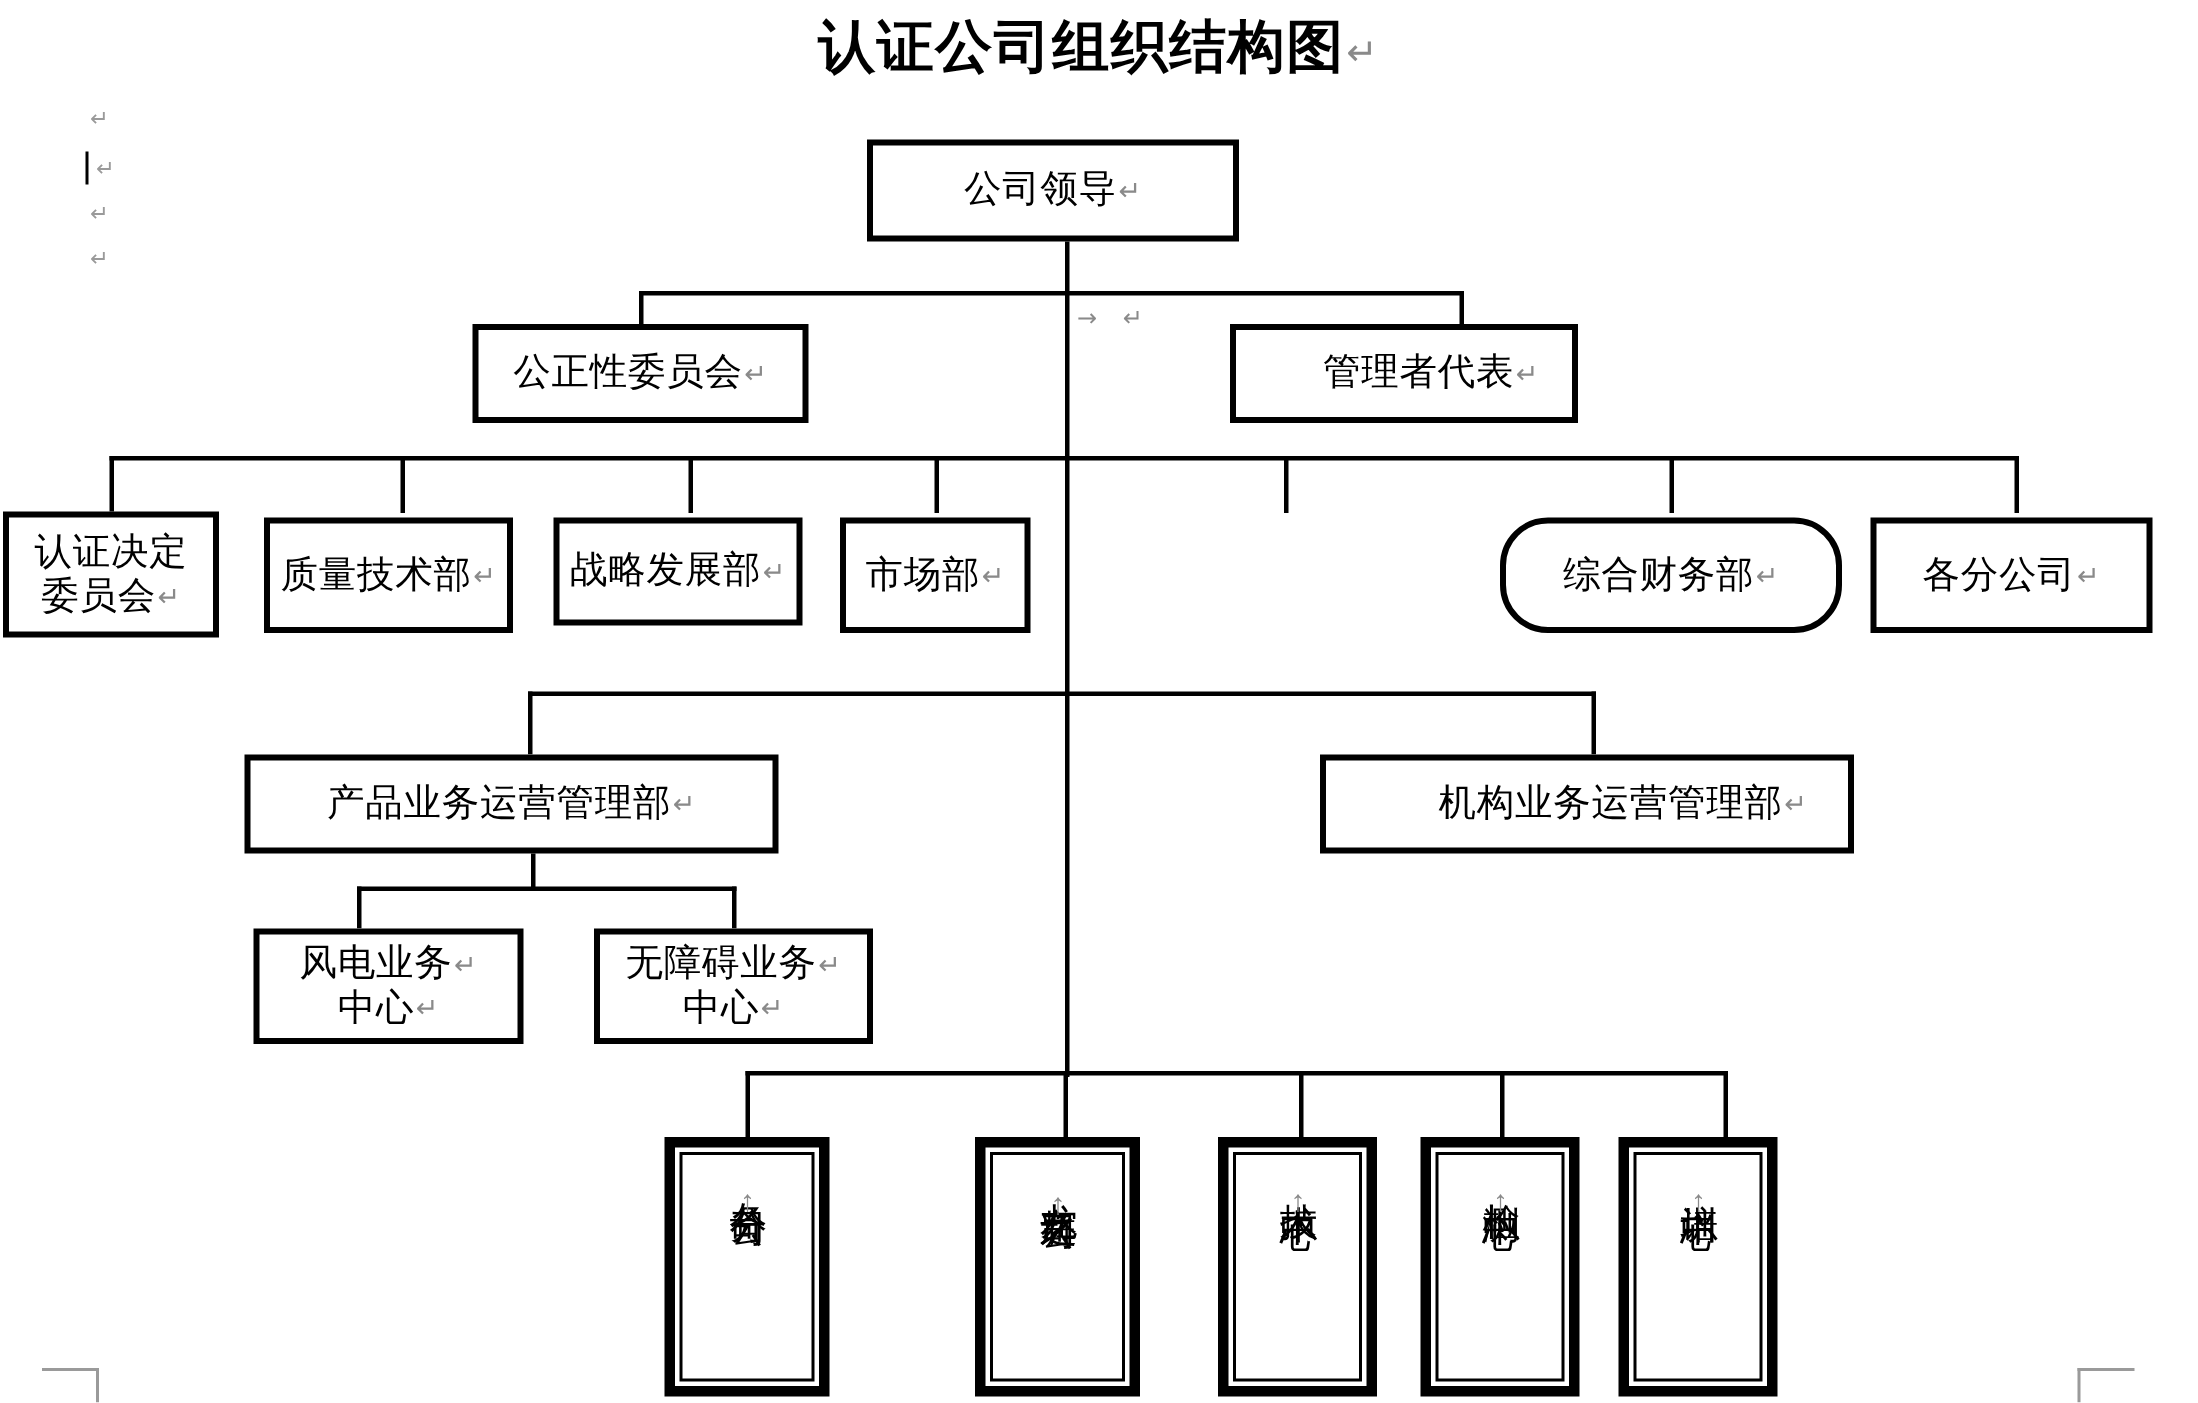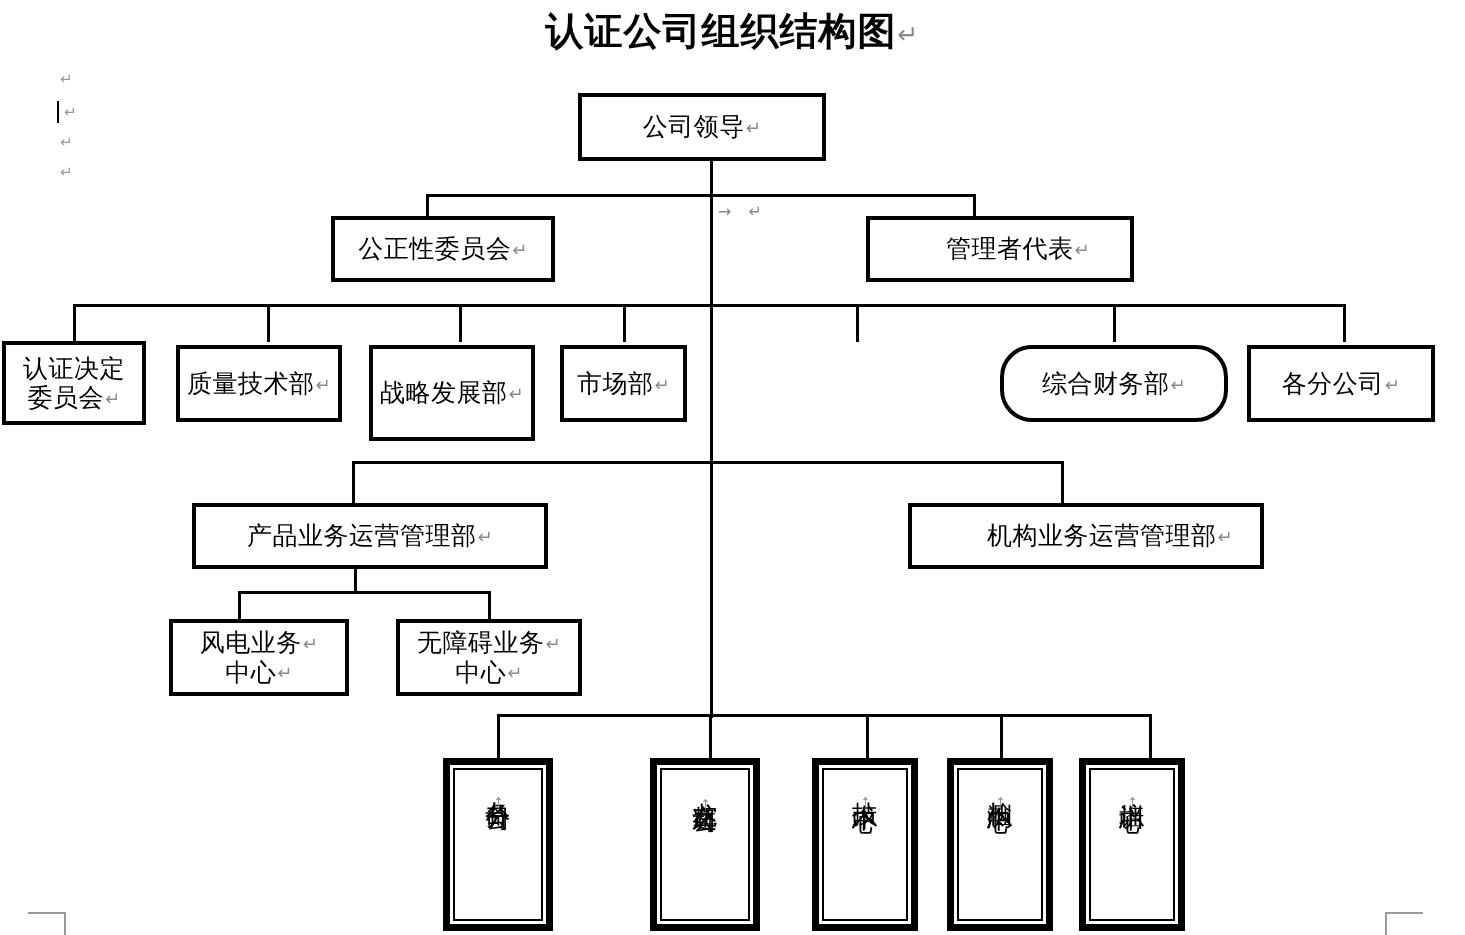--- a/index.html
+++ b/index.html
@@ -182,60 +182,60 @@
   <div class="ln v" style="left:866px; top:714px; height:46px;"></div>
   <div class="ln v" style="left:1000px; top:714px; height:46px;"></div>
   <div class="ln v" style="left:1149px; top:714px; height:46px;"></div>
 
   <div class="tab-mark" style="left:718px; top:202px;">→  ↵</div>
 
   <div class="box" style="left:578px; top:93px; width:248px; height:68px;">
     <div class="inner"><span>公司领导</span><span class="pilcrow">↵</span></div>
   </div>
 
-  <div class="box" style="left:315px; top:216px; width:224px; height:66px;margin-left:16px;">
+  <div class="box" style="left:315px; top:216px; width:224px; height:66px;">
     <div class="inner"><span>公正性委员会</span><span class="pilcrow">↵</span></div>
   </div>
-  <div class="box" style="left:866px; top:216px; width:268px; height:66px;padding-left:36px;">
+  <div class="box" style="left:820px; top:216px; width:232px; height:66px;padding-left:36px;">
     <div class="inner"><span>管理者代表</span><span class="pilcrow">↵</span></div>
   </div>
 
   <div class="box" style="left:2px; top:341px; width:144px; height:84px;">
     <div class="inner">
       <div>认证决定</div>
       <div><span>委员会</span><span class="pilcrow">↵</span></div>
     </div>
   </div>
 
   <div class="box" style="left:176px; top:345px; width:166px; height:77px;">
     <div class="inner"><span>质量技术部</span><span class="pilcrow">↵</span></div>
   </div>
 
-  <div class="box" style="left:369px; top:345px; width:166px; height:96px;">
+  <div class="box" style="left:369px; top:345px; width:166px; height:72px;">
     <div class="inner"><span>战略发展部</span><span class="pilcrow">↵</span></div>
   </div>
 
   <div class="box" style="left:560px; top:345px; width:127px; height:77px;">
     <div class="inner"><span>市场部</span><span class="pilcrow">↵</span></div>
   </div>
 
 
   <div class="box" style="left:1000px; top:345px; width:228px; height:77px;border-radius:32px;">
     <div class="inner"><span>综合财务部</span><span class="pilcrow">↵</span></div>
   </div>
 
   <div class="box" style="left:1247px; top:345px; width:188px; height:77px;">
     <div class="inner"><span>各分公司</span><span class="pilcrow">↵</span></div>
   </div>
 
-  <div class="box" style="left:192px; top:503px; width:356px; height:66px;">
+  <div class="box" style="left:163px; top:503px; width:356px; height:66px;">
     <div class="inner"><span>产品业务运营管理部</span><span class="pilcrow">↵</span></div>
   </div>
 
-  <div class="box" style="left:908px; top:503px; width:356px; height:66px;padding-left:48px;">
+  <div class="box" style="left:880px; top:503px; width:356px; height:66px;padding-left:48px;">
     <div class="inner"><span>机构业务运营管理部</span><span class="pilcrow">↵</span></div>
   </div>
 
   <div class="box" style="left:149px; top:619px; width:180px; height:77px;margin-left:20px;">
     <div class="inner">
       <div><span>风电业务</span><span class="pilcrow">↵</span></div>
       <div><span>中心</span><span class="pilcrow">↵</span></div>
     </div>
   </div>
 

